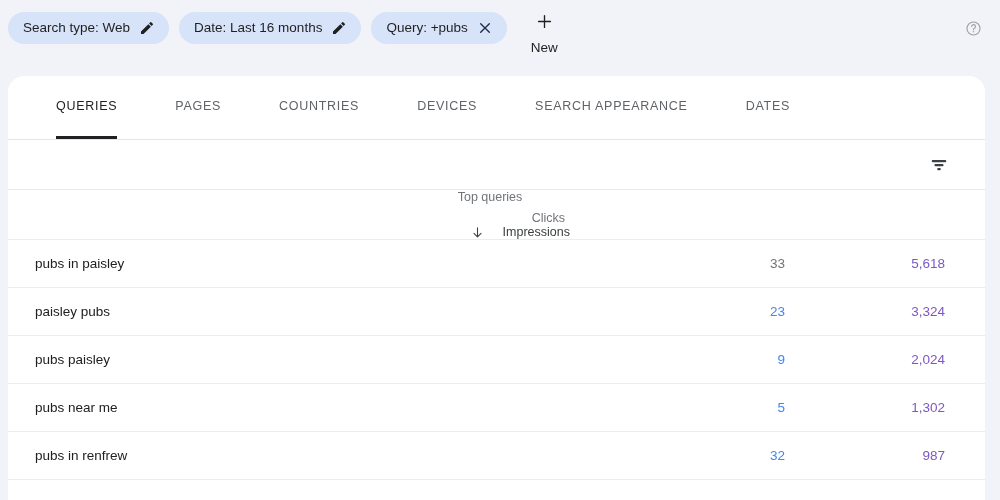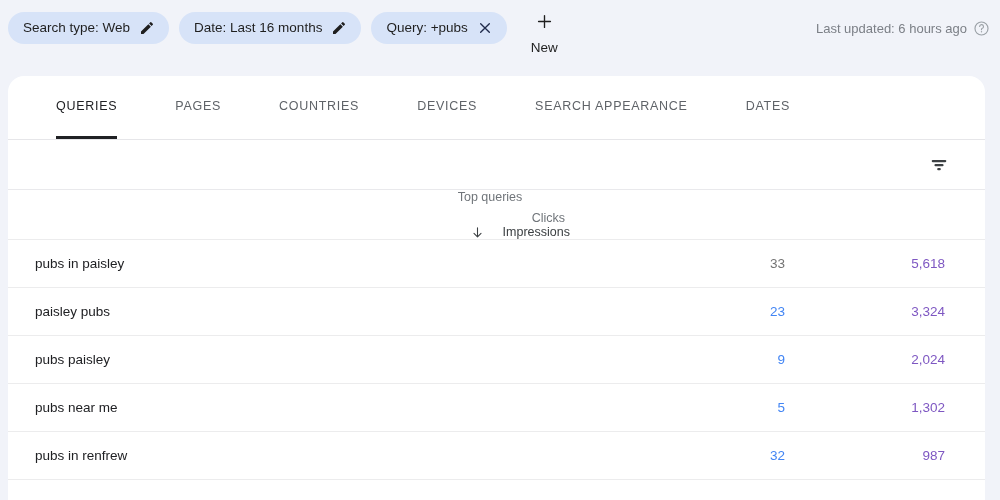--- a/index.html
+++ b/index.html
@@ -7,21 +7,21 @@
     width: 1000px; height: 500px;
     overflow: hidden;
     background: #f1f3f9;
     font-family: "Liberation Sans", sans-serif;
     -webkit-font-smoothing: antialiased;
   }
   #app { position: relative; width: 1000px; height: 500px; background: #f1f3f9; }
 
   
   .filterbar {
-    position: absolute; top: 0; left: 0; right: 4px; height: 56px;
+    position: absolute; top: 0; left: 0; right: 12px; height: 56px;
     display: flex; align-items: center; padding: 0 11px 0 8px;
   }
   .chip {
     display: inline-flex; align-items: center; gap: 9px;
     height: 32px; padding: 0 14px 0 15px;
     background: #d7e3f8; border-radius: 16px;
     font-size: 13.5px; color: #1f1f1f; white-space: nowrap;
     cursor: pointer; margin-right: 10px;
   }
   .chip-label { line-height: 1; }
@@ -140,21 +140,20 @@
     <div class="newbtn">
       <span class="plus-ico">
         <svg viewBox="0 0 24 24" fill="none" stroke="#1f1f1f" stroke-width="1.7" stroke-linecap="round">
             <path d="M12 4.5v15M4.5 12h15"></path>
           </svg>
       </span>
       <span>New</span>
     </div>
 
     <div class="updated">
-      <span>Last updated: 6 hours ago</span>
       <span class="help-ico">
         <svg viewBox="0 0 24 24" fill="none" stroke="#9aa0a6" stroke-width="1.6">
           <circle cx="12" cy="12" r="9.2"></circle>
           <path d="M9.4 9.2a2.7 2.7 0 1 1 3.3 2.7c-.55.2-.7.6-.7 1.2v.5" stroke-linecap="round"></path>
           <circle cx="12" cy="16.6" r="0.95" fill="#9aa0a6" stroke="none"></circle>
         </svg>
       </span>
     </div>
   </div>
 

